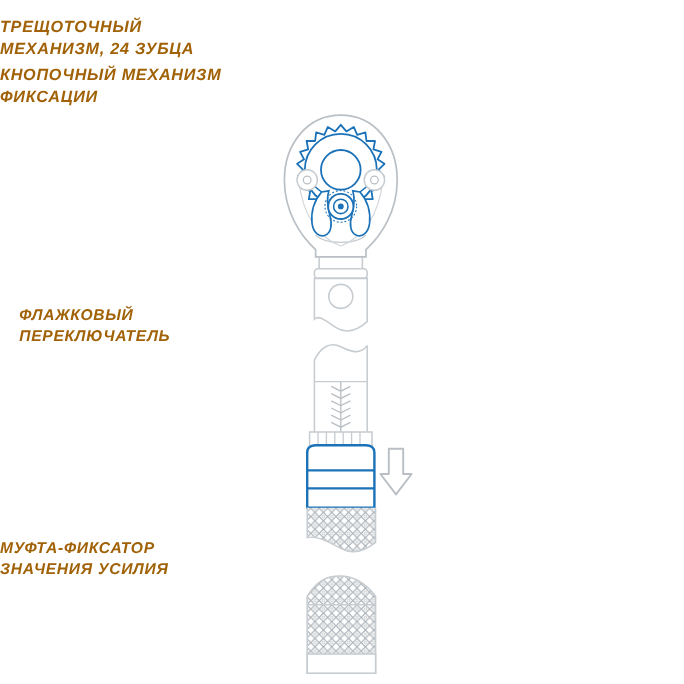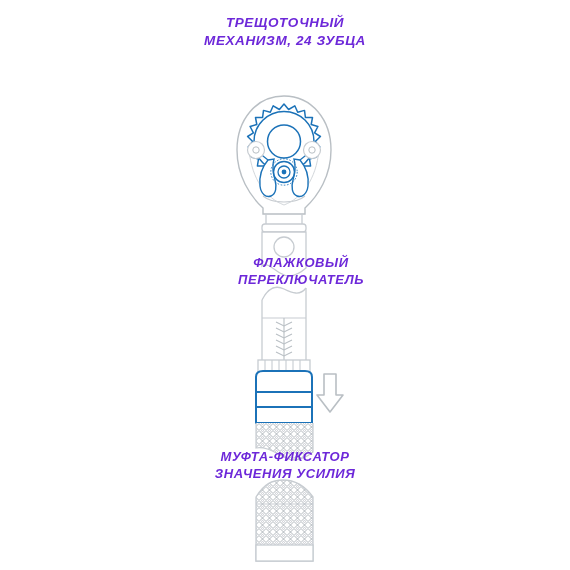--- a/index.html
+++ b/index.html
@@ -14,25 +14,24 @@
     position: relative;
     width: 570px;
     height: 570px;
     background: #ffffff;
     overflow: hidden;
   }
   .label {
     position: absolute;
     left: 0;
     width: 570px;
-    text-align: center;
     font-family: "Liberation Sans", sans-serif;
     font-weight: bold;
     font-style: italic;
-    color: #6d28d9;
+    color: #a16207;
     letter-spacing: 0.6px;
     line-height: 1.30;
     white-space: pre-line;
     user-select: none;
   }
   #label-ratchet   { top: 14px;  font-size: 13.5px; }
   #label-button    { top: 54px;  font-size: 13.5px; }
   #label-flag      { top: 255px; font-size: 13.0px; margin-left: 16px; }
   #label-clutch    { top: 449px; font-size: 13.0px; }
 
@@ -196,20 +195,22 @@
       <line x1="256" y1="504" x2="313" y2="504" stroke="#c7ccd1" stroke-width="1.2"></line>
 
       <rect x="256" y="545" width="57" height="16" fill="#ffffff" stroke="#c7ccd1" stroke-width="1.3"></rect>
     </g>
 
   </svg>
 
   <div class="label" id="label-ratchet">ТРЕЩОТОЧНЫЙ
 МЕХАНИЗМ, 24 ЗУБЦА</div>
 
+  <div class="label" id="label-button">КНОПОЧНЫЙ МЕХАНИЗМ
+ФИКСАЦИИ</div>
 
   <div class="label" id="label-flag">ФЛАЖКОВЫЙ
 ПЕРЕКЛЮЧАТЕЛЬ</div>
 
   <div class="label" id="label-clutch">МУФТА-ФИКСАТОР
 ЗНАЧЕНИЯ УСИЛИЯ</div>
 
 </div>
 
 </body></html>

